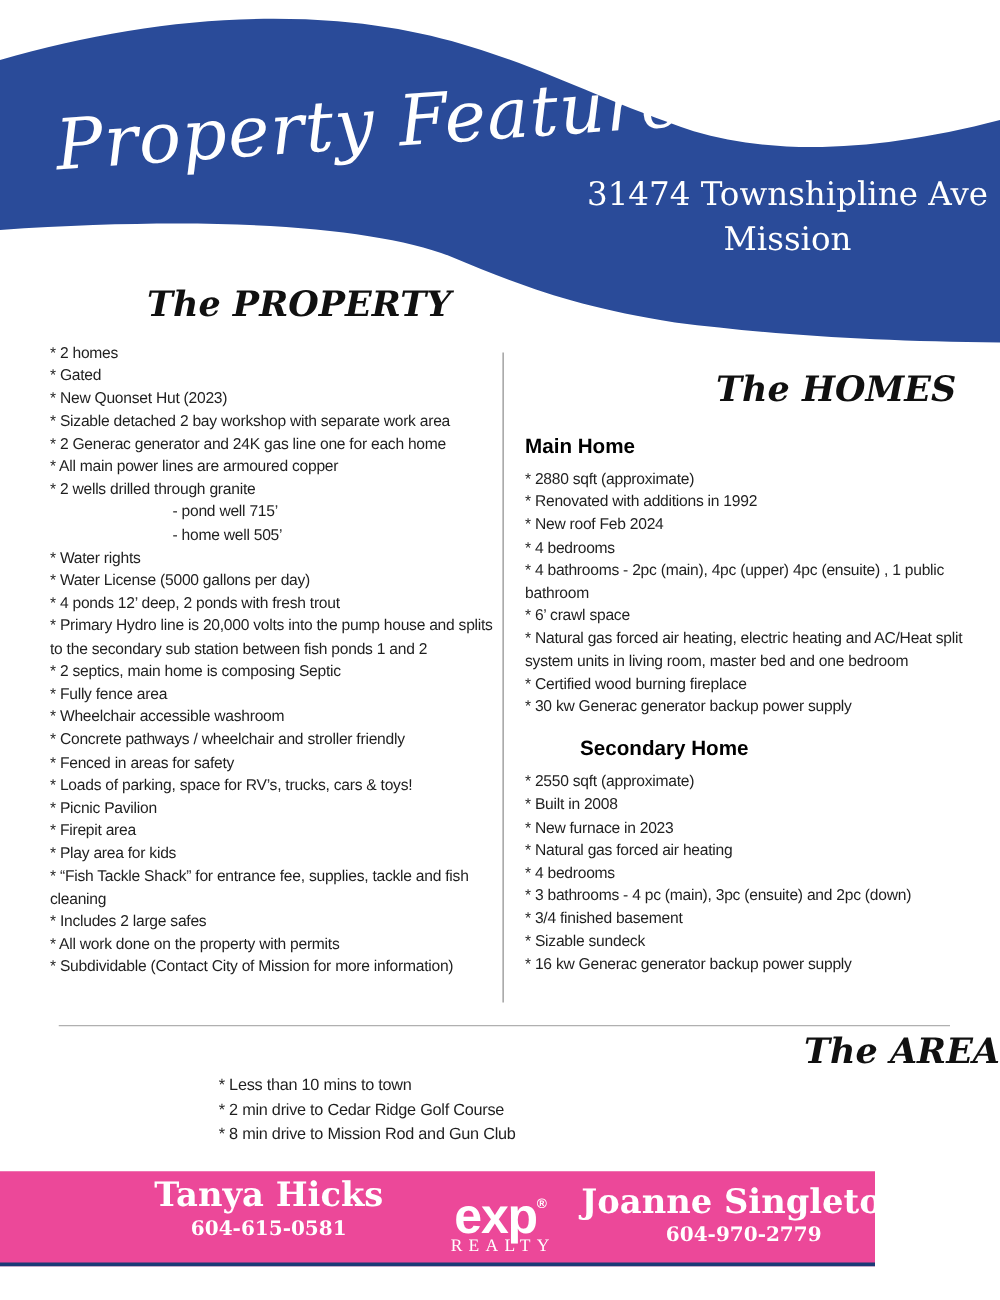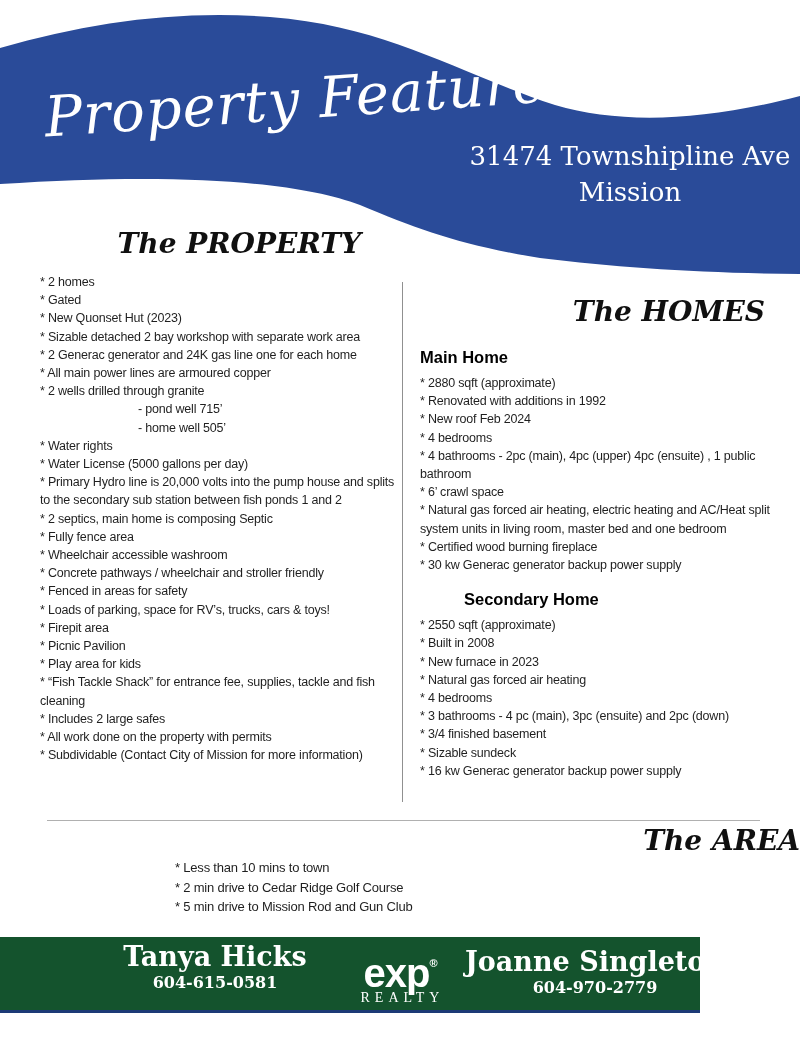--- a/index.html
+++ b/index.html
@@ -30,21 +30,21 @@
   .home-sub.second{margin-top:16px;margin-left:44px;}
 
   .v-divider{position:absolute;left:402px;top:282px;width:1px;height:520px;background:#909090;}
   .h-divider{position:absolute;left:47px;top:820px;width:713px;height:1px;background:#b0b0b0;}
 
   .area-col-left{position:absolute;left:175px;top:858px;width:250px;}
   .area-col-right{position:absolute;left:428px;top:858px;width:330px;}
   .area-col-left .li,.area-col-right .li{font-size:13px;line-height:19.5px;}
 
   
-  .footer{position:absolute;left:0;top:937px;width:700px;height:73px;background:#14532d;
+  .footer{position:absolute;left:0;top:937px;width:700px;height:73px;background:#ec4899;
     border-bottom:3px solid #1c3a76;color:#ffffff;}
   .agent{position:absolute;text-align:center;font-family:"DejaVu Serif",serif;font-weight:700;}
   .agent-left{left:40px;top:5px;width:350px;}
   .agent-right{left:440px;top:10px;width:310px;}
   .agent-name{font-size:27px;line-height:30px;}
   .agent-phone{font-size:16px;line-height:18px;margin-top:2px;}
   .agent-email{font-size:19px;line-height:21px;margin-top:32px;}
   .exp-logo{position:absolute;left:352px;top:6px;width:96px;text-align:center;color:#ffffff;}
   .exp-word{font-weight:700;font-size:40px;line-height:40px;letter-spacing:-1px;}
   .exp-reg{font-size:11px;vertical-align:20px;}
@@ -73,29 +73,30 @@
       <div class="li">* Gated</div>
       <div class="li">* New Quonset Hut (2023)</div>
       <div class="li">* Sizable detached 2 bay workshop with separate work area</div>
       <div class="li">* 2 Generac generator and 24K gas line one for each home</div>
       <div class="li">* All main power lines are armoured copper</div>
       <div class="li">* 2 wells drilled through granite</div>
       <div class="li indent">- pond well 715’</div>
       <div class="li indent">- home well 505’</div>
       <div class="li">* Water rights</div>
       <div class="li">* Water License (5000 gallons per day)</div>
+      <div class="li">* 4 ponds 12’ deep, 2 ponds with fresh trout</div>
       <div class="li">* Primary Hydro line is 20,000 volts into the pump house and splits to the secondary sub station between fish ponds 1 and 2</div>
       <div class="li">* 2 septics, main home is composing Septic</div>
       <div class="li">* Fully fence area</div>
       <div class="li">* Wheelchair accessible washroom</div>
       <div class="li">* Concrete pathways / wheelchair and stroller friendly</div>
       <div class="li">* Fenced in areas for safety</div>
       <div class="li">* Loads of parking, space for RV’s, trucks, cars &amp; toys!</div>
+      <div class="li">* Picnic Pavilion</div>
       <div class="li">* Firepit area</div>
-      <div class="li">* Picnic Pavilion</div>
       <div class="li">* Play area for kids</div>
       <div class="li">* “Fish Tackle Shack” for entrance fee, supplies, tackle and fish cleaning</div>
       <div class="li">* Includes 2 large safes</div>
       <div class="li">* All work done on the property with permits</div>
       <div class="li">* Subdividable (Contact City of Mission for more information)</div>
     </div>
 
   <div class="v-divider"></div>
 
   <div class="sec-heading h-homes">The HOMES</div>
@@ -125,21 +126,21 @@
         <div class="li">* 16 kw Generac generator backup power supply</div>
       </div>
   </div>
 
   <div class="h-divider"></div>
 
   <div class="sec-heading h-area">The AREA</div>
   <div class="area-col-left">
       <div class="li">* Less than 10 mins to town</div>
       <div class="li">* 2 min drive to Cedar Ridge Golf Course</div>
-      <div class="li">* 5 min drive to Mission Rod and Gun Club</div>
+      <div class="li">* 8 min drive to Mission Rod and Gun Club</div>
     </div>
 
   <div class="footer">
     <div class="agent agent-left">
       <div class="agent-name">Tanya Hicks</div>
       <div class="agent-phone">604-615-0581</div>
       <div class="agent-email">TanyaHicks.Real.Estate@gmail.com</div>
     </div>
 
     <div class="exp-logo">

